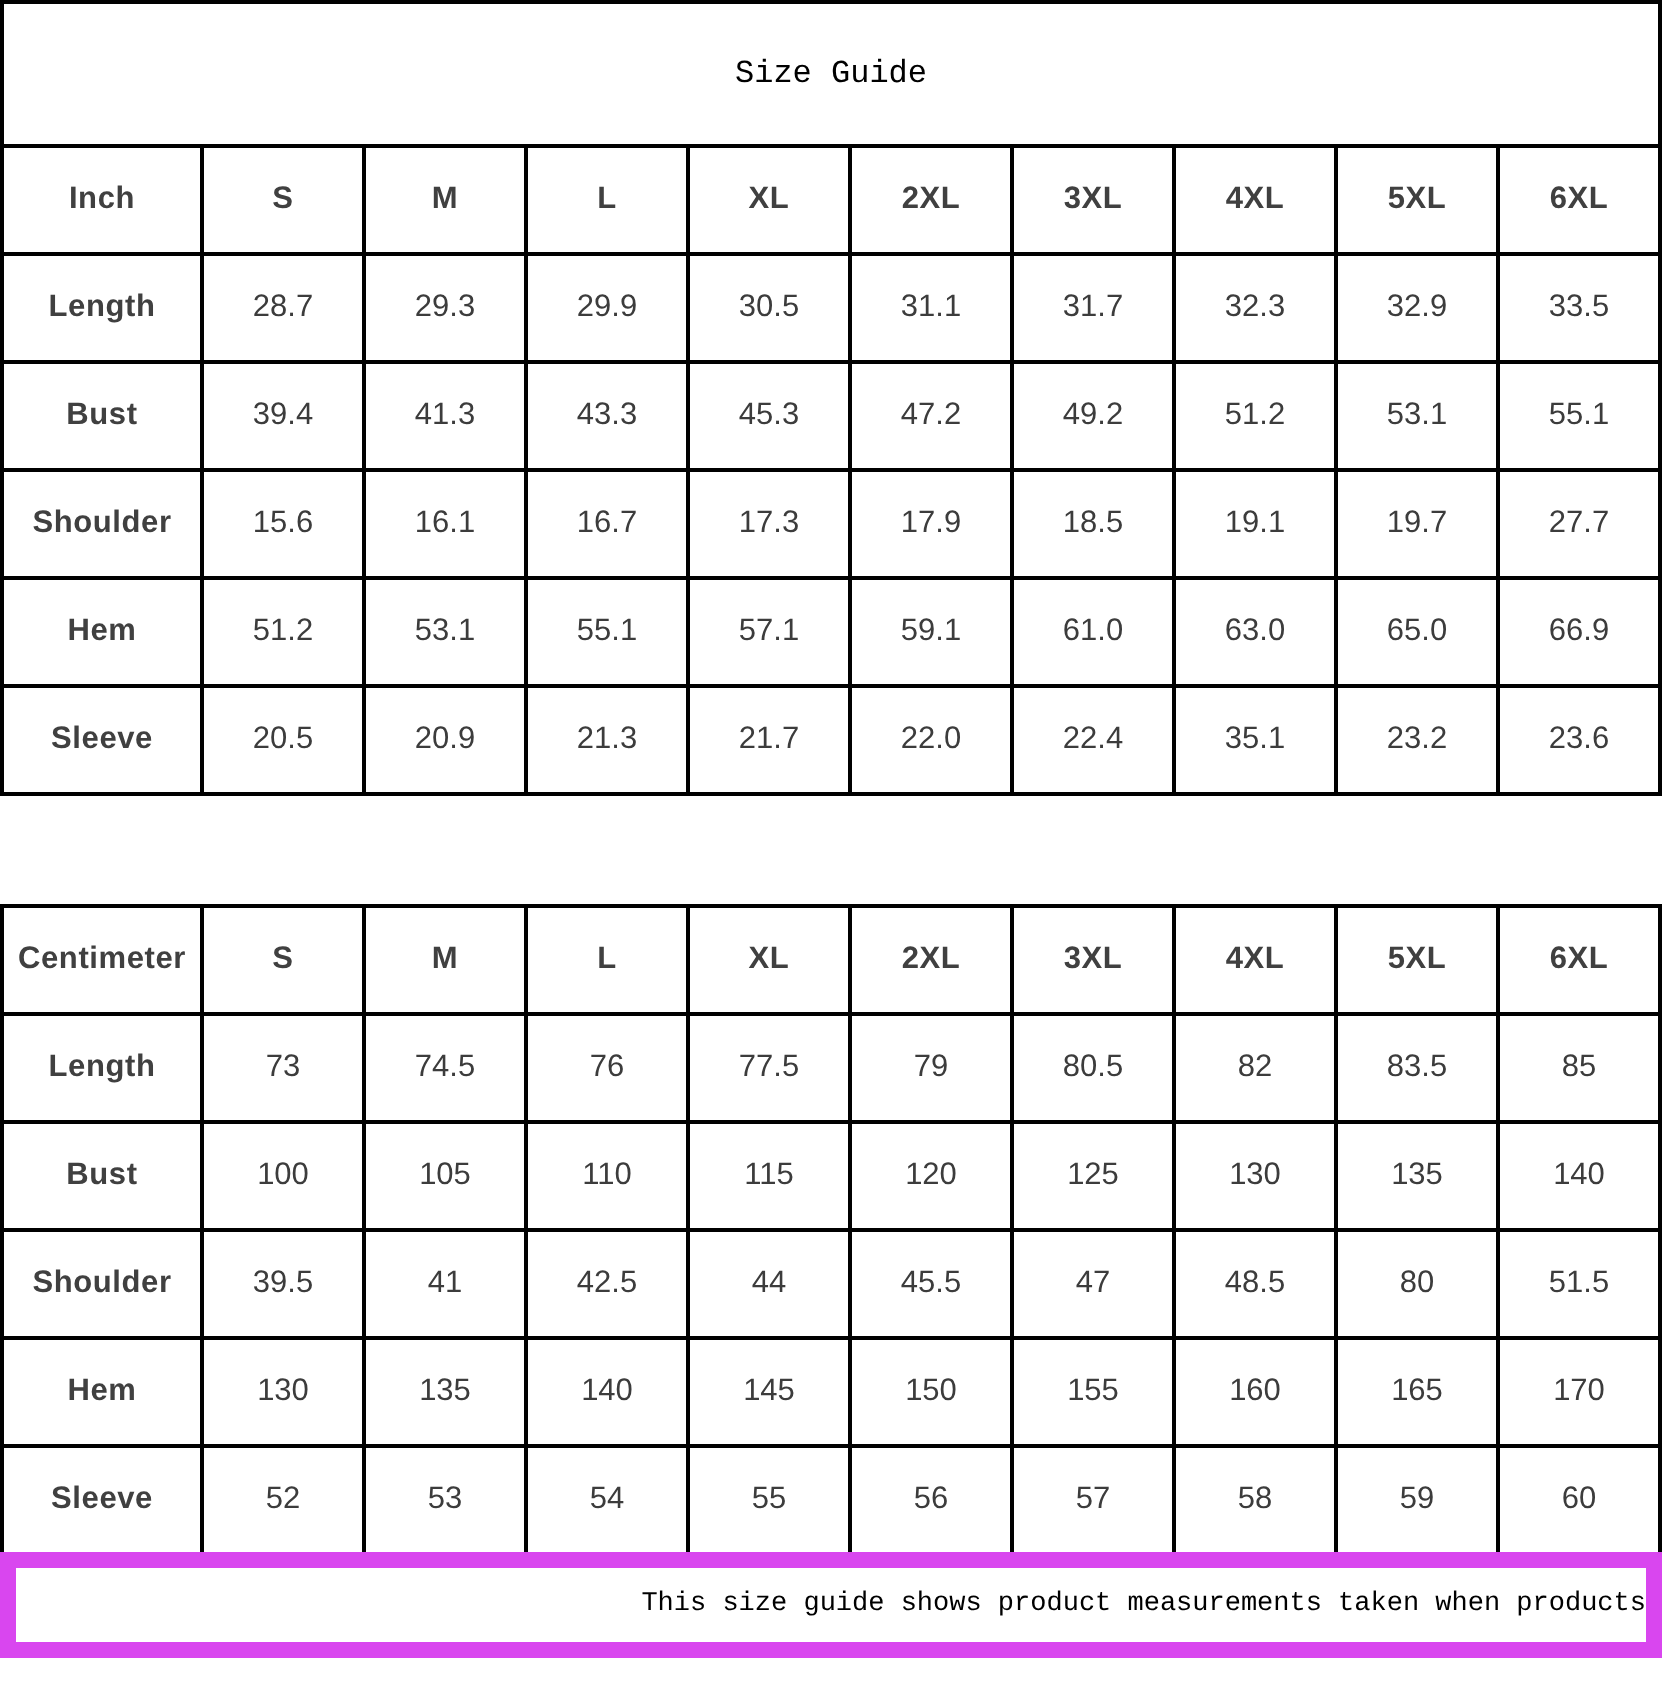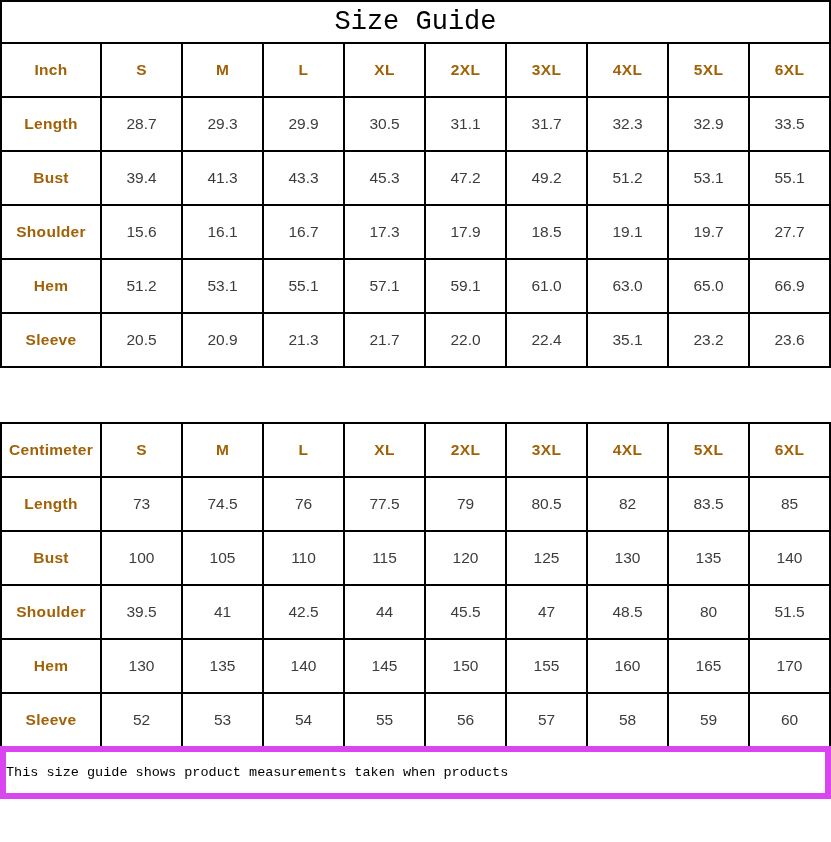--- a/index.html
+++ b/index.html
@@ -6,64 +6,64 @@
   .sheet {
     width: 831px;
     height: 842px;
     box-sizing: border-box;
     background: #ffffff;
     font-family: "Liberation Sans", sans-serif;
     color: #000;
   }
   .title-box {
     box-sizing: border-box;
-    height: 44px;
+    height: 74px;
     border: 2px solid #000;
     display: flex;
     align-items: center;
     justify-content: center;
     font-family: "Liberation Mono", monospace;
-    font-size: 27px;
+    font-size: 16px;
     letter-spacing: 0px;
     color: #000;
   }
   table.size-table {
     border-collapse: collapse;
     table-layout: fixed;
     width: 831px;
     margin-top: -2px;
   }
   table.size-table th, table.size-table td {
     border: 2px solid #000;
     height: 52px;
     text-align: center;
     vertical-align: middle;
     padding: 0;
     overflow: hidden;
   }
   table.size-table th {
     font-weight: bold;
     font-size: 15.5px;
-    color: #a16207;
+    color: #404040;
     letter-spacing: 0.3px;
   }
   table.size-table td.value-cell {
     font-weight: normal;
     font-size: 15.5px;
     color: #3c3c3c;
   }
   .table-gap { height: 56px; }
   .footnote {
     box-sizing: border-box;
     height: 53px;
-    border: 6px solid #d946ef;
+    border: 8px solid #d946ef;
     margin-top: -2px;
     display: flex;
     flex-direction: column;
-    align-items: flex-start;
+    align-items: flex-end;
     justify-content: center;
     font-family: "Liberation Mono", monospace;
     font-size: 13.5px;
     line-height: 20px;
     color: #000;
     text-align: center;
   }
 </style>
 </head>
 <body>

